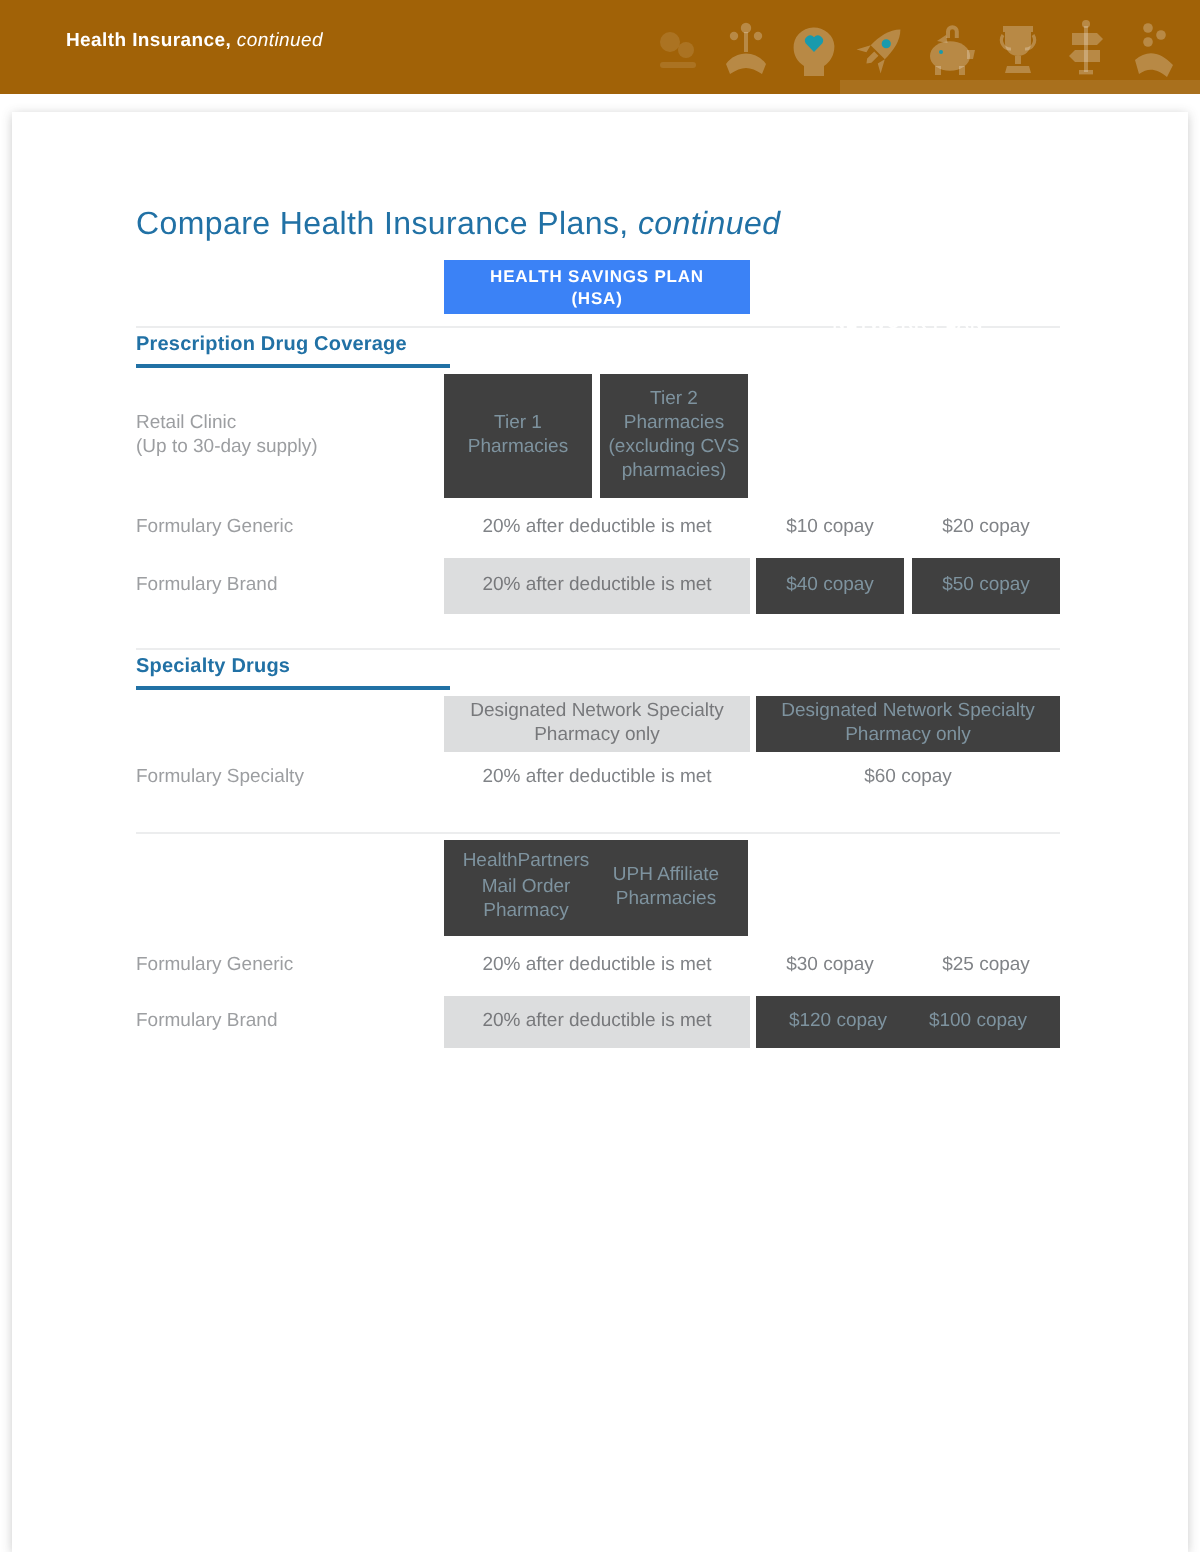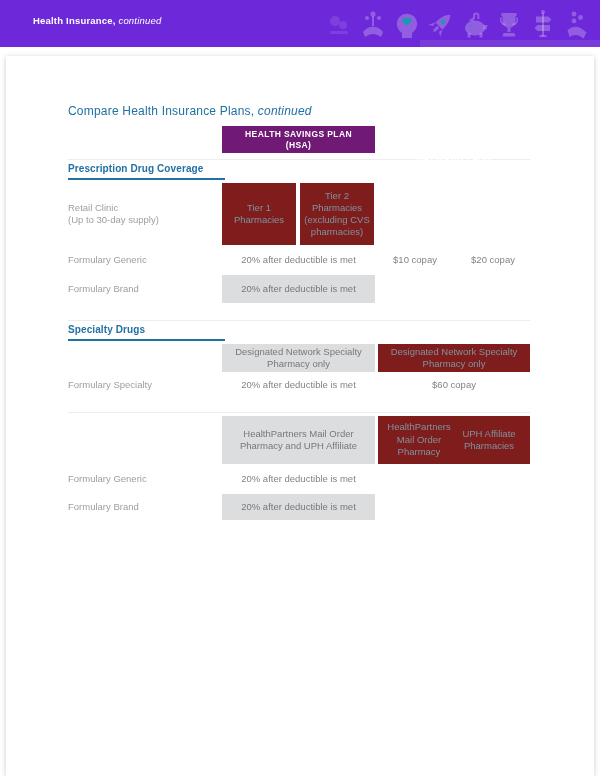--- a/index.html
+++ b/index.html
@@ -1,45 +1,45 @@
 <!DOCTYPE html>
 <html><head>
 <meta charset="utf-8">
 <style>
   * { margin:0; padding:0; box-sizing:border-box; }
   html,body { width:600px; height:776px; background:#ffffff; overflow:hidden;
               font-family:"Liberation Sans","DejaVu Sans",sans-serif; }
 
   
   .top-bar { position:absolute; left:0; top:0; width:600px; height:47px;
-             background:#6d28d9; z-index:5; }
+             background:#a16207; z-index:5; }
   .top-bar-title { position:absolute; left:33px; top:15px; color:#ffffff;
                    font-size:9.5px; letter-spacing:0.2px; }
   .top-bar-title .bold { font-weight:700; }
   .top-bar-title .ital { font-style:italic; font-weight:400; }
   .icon-row { position:absolute; right:10px; top:8px; display:flex; gap:8px;
               align-items:flex-end; }
   .icon-row .ic { width:26px; height:32px; display:block; }
   .active-strip { position:absolute; right:0; bottom:0; width:180px; height:7px;
                   background:rgba(255,255,255,0.09); }
 
   
   .page-card { position:absolute; left:6px; top:56px; width:588px; height:720px;
                background:#ffffff; box-shadow:0 1px 5px rgba(70,70,70,0.28); }
   .content { padding:48px 0 0 62px; }
 
-  .page-title { color:#2171A5; font-size:12px; font-weight:400;
+  .page-title { color:#2171A5; font-size:16px; font-weight:400;
                 letter-spacing:0.2px; margin-bottom:8px; }
   .page-title .ital { font-style:italic; }
 
   
   .tbl { width:462px; }
   .plan-head-row { display:flex; height:27px; margin-bottom:6px; }
   .ph-spacer { width:154px; }
-  .ph-hsa { width:153px; margin-right:3px; background:#701a75; color:#fff;
+  .ph-hsa { width:153px; margin-right:3px; background:#3b82f6; color:#fff;
             display:flex; align-items:center; justify-content:center;
             text-align:center; font-size:8.5px; font-weight:700;
             letter-spacing:0.4px; line-height:1.25; white-space:pre-line; }
   .ph-net { width:152px; background:#14A7D6; color:#fff; display:flex;
             align-items:center; justify-content:center; font-size:8.5px;
             font-weight:700; letter-spacing:0.5px;margin-top:31px; }
 
   .section { margin-top:0; }
   .section + .section { margin-top:17px; }
   .section-rule { height:1px; background:#ECEDEE; margin-bottom:3px; width:462px; }
@@ -59,21 +59,21 @@
   .c-sub1 { width:74px; margin-right:4px; }
   .c-sub2 { width:74px; }
   .c-sub1,.c-sub2 { display:flex; align-items:center; justify-content:center;
            text-align:center; font-size:9.5px; line-height:1.25;
            color:#808387; padding:2px 3px; }
   .c-full { width:152px; display:flex; align-items:center; justify-content:center;
             text-align:center; font-size:9.5px; line-height:1.3;
             color:#808387; padding:2px 6px; }
   .c-full .half { width:50%; text-align:center; padding:0 2px; }
   .bg-gray { background:#DCDDDE; color:#77787B; }
-  .bg-blue { background:#7f1d1d; color:#7E939F; }
+  .bg-blue { background:#404040; color:#7E939F; }
 
   .h62 { height:62px; } .h48 { height:48px; } .h28 { height:28px; }
   .h26 { height:26px; } .h24 { height:24px; }
   .h20 { height:20px; }
 
   .footer-page { position:absolute; left:0; top:693px; width:100%;
                  text-align:center; color:#98999C; font-size:8px;
                  letter-spacing:2.5px; }
 </style>
 </head>
@@ -202,20 +202,24 @@
           <div class="c-hsa">20% after deductible is met</div>
           <div class="c-net">
             <div class="c-sub1">$10 copay</div>
             <div class="c-sub2">$20 copay</div>
           </div>
         </div>
 
         <div class="t-row h28">
           <div class="c-label">Formulary Brand</div>
           <div class="c-hsa bg-gray">20% after deductible is met</div>
+          <div class="c-net">
+            <div class="c-sub1 bg-blue">$40 copay</div>
+            <div class="c-sub2 bg-blue">$50 copay</div>
+          </div>
         </div>
       </div>
 
       <div class="section">
         <div class="section-rule"></div>
         <div class="section-title">Specialty Drugs</div>
 
         <div class="t-row h28">
           <div class="c-label"></div>
           <div class="c-hsa bg-gray">Designated Network Specialty Pharmacy only</div>
@@ -231,36 +235,45 @@
             <div class="c-full">$60 copay</div>
           </div>
         </div>
       </div>
 
       <div class="section">
         <div class="section-rule"></div>
 
         <div class="t-row h48">
           <div class="c-label"></div>
-          <div class="c-hsa bg-gray">HealthPartners Mail Order Pharmacy and UPH Affiliate</div>
           <div class="c-net">
             <div class="c-full bg-blue">
               <span class="half">HealthPartners Mail Order Pharmacy</span>
               <span class="half">UPH Affiliate Pharmacies</span>
             </div>
           </div>
         </div>
 
         <div class="t-row h24">
           <div class="c-label">Formulary Generic</div>
           <div class="c-hsa">20% after deductible is met</div>
+          <div class="c-net">
+            <div class="c-sub1">$30 copay</div>
+            <div class="c-sub2">$25 copay</div>
+          </div>
         </div>
 
         <div class="t-row h26">
           <div class="c-label">Formulary Brand</div>
           <div class="c-hsa bg-gray">20% after deductible is met</div>
+          <div class="c-net">
+            <div class="c-full bg-blue">
+              <span class="half">$120 copay</span>
+              <span class="half">$100 copay</span>
+            </div>
+          </div>
         </div>
       </div>
 
     </div>
   </div>
 
 </div>
 
 </body></html>

